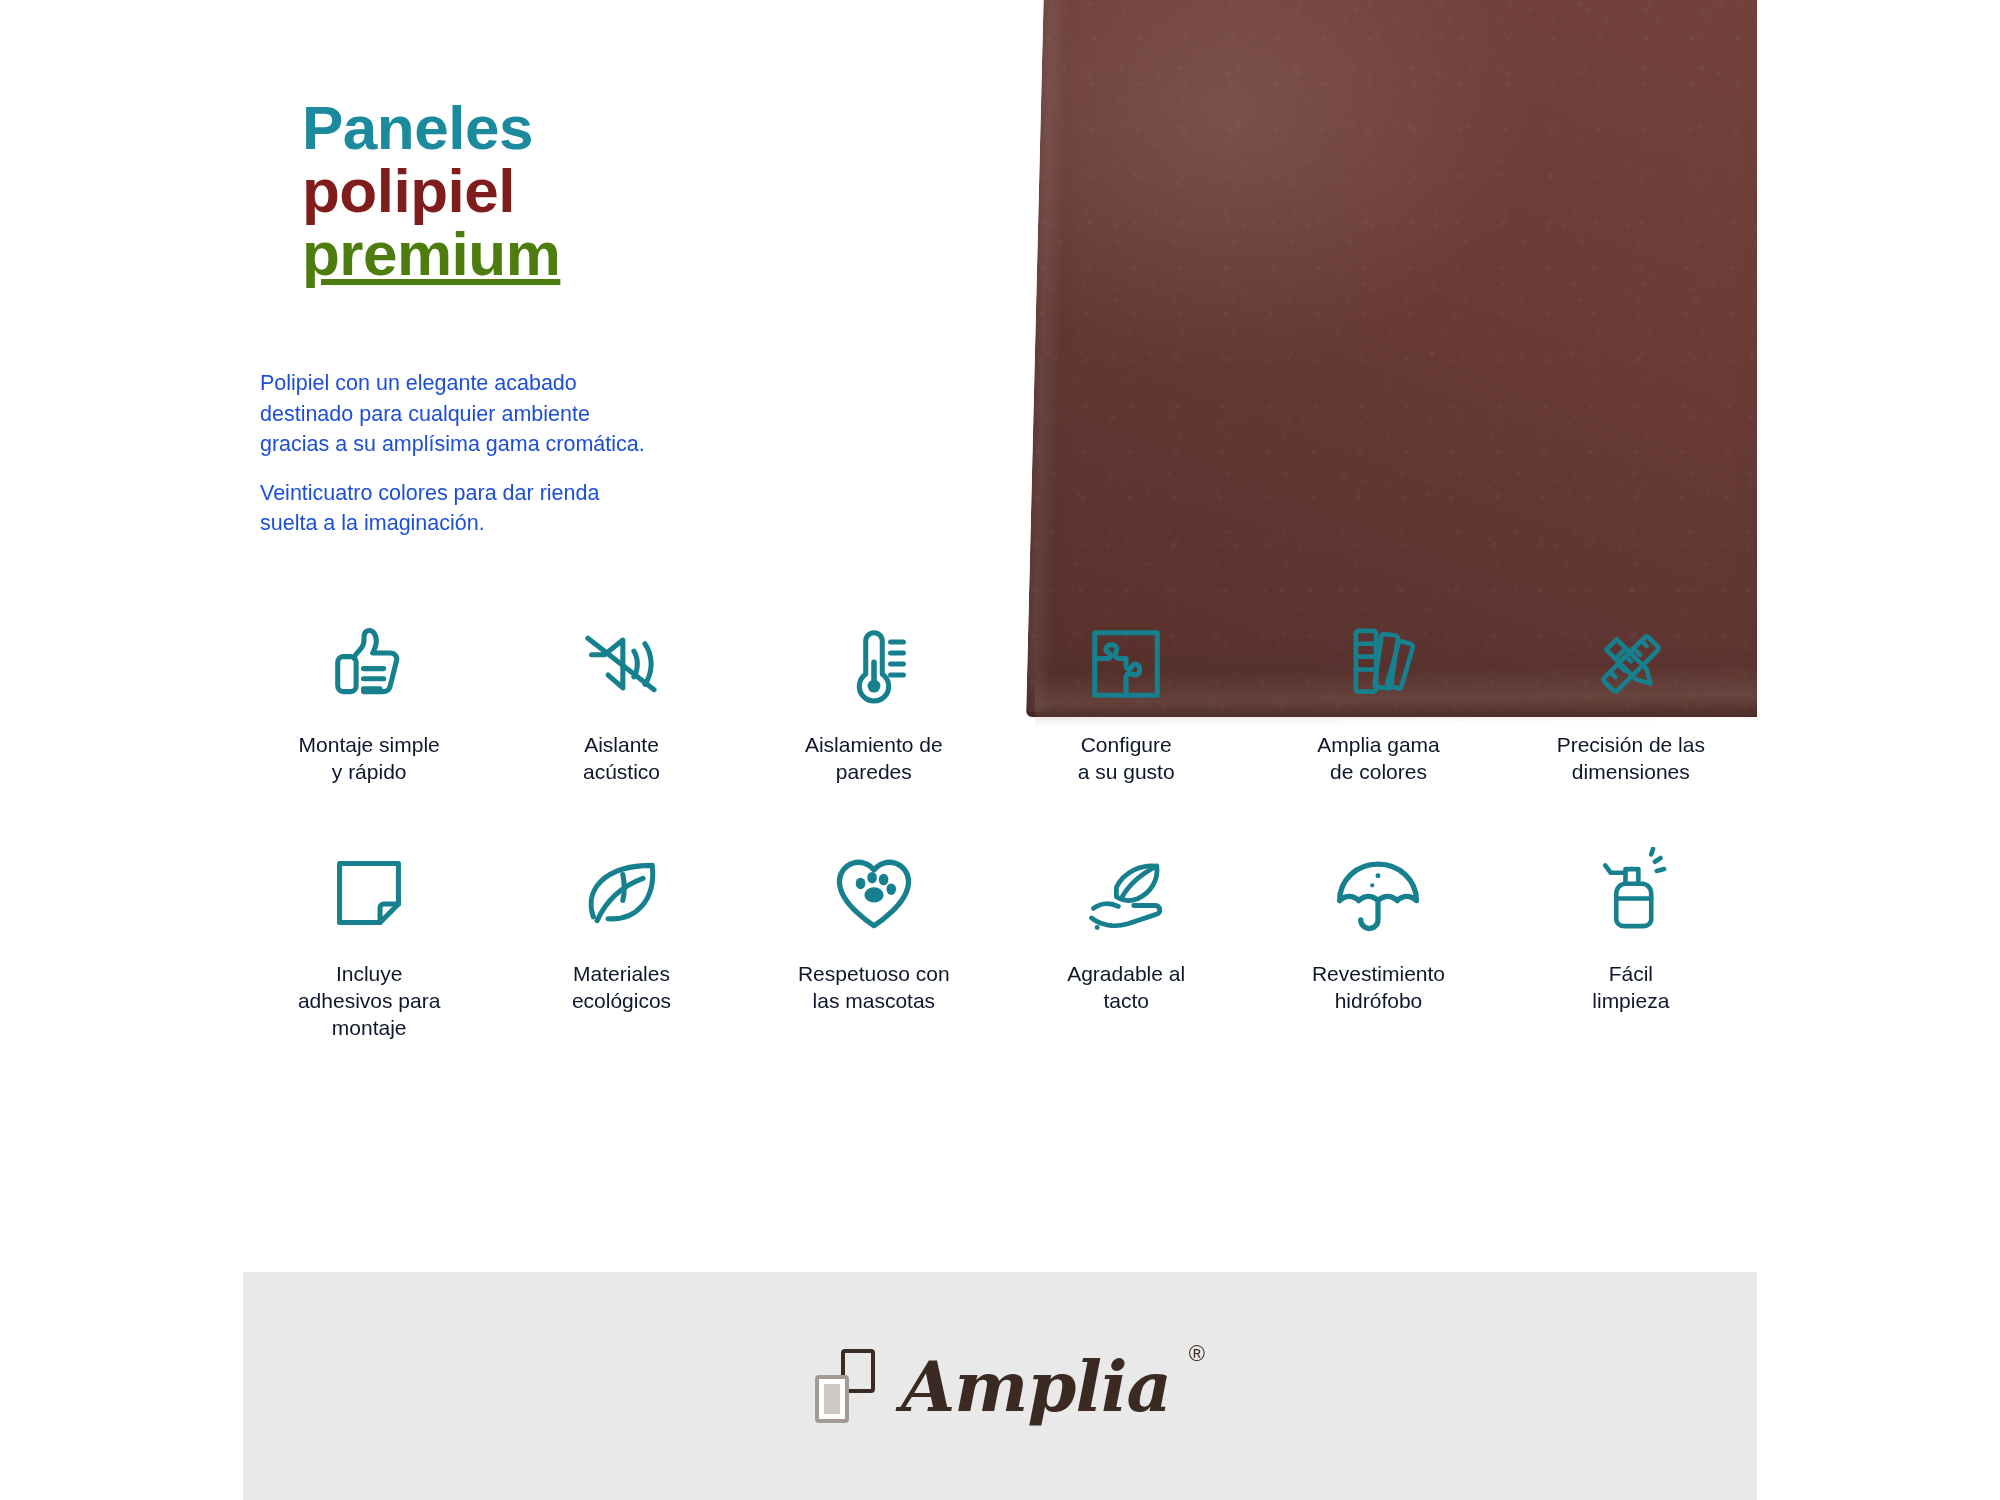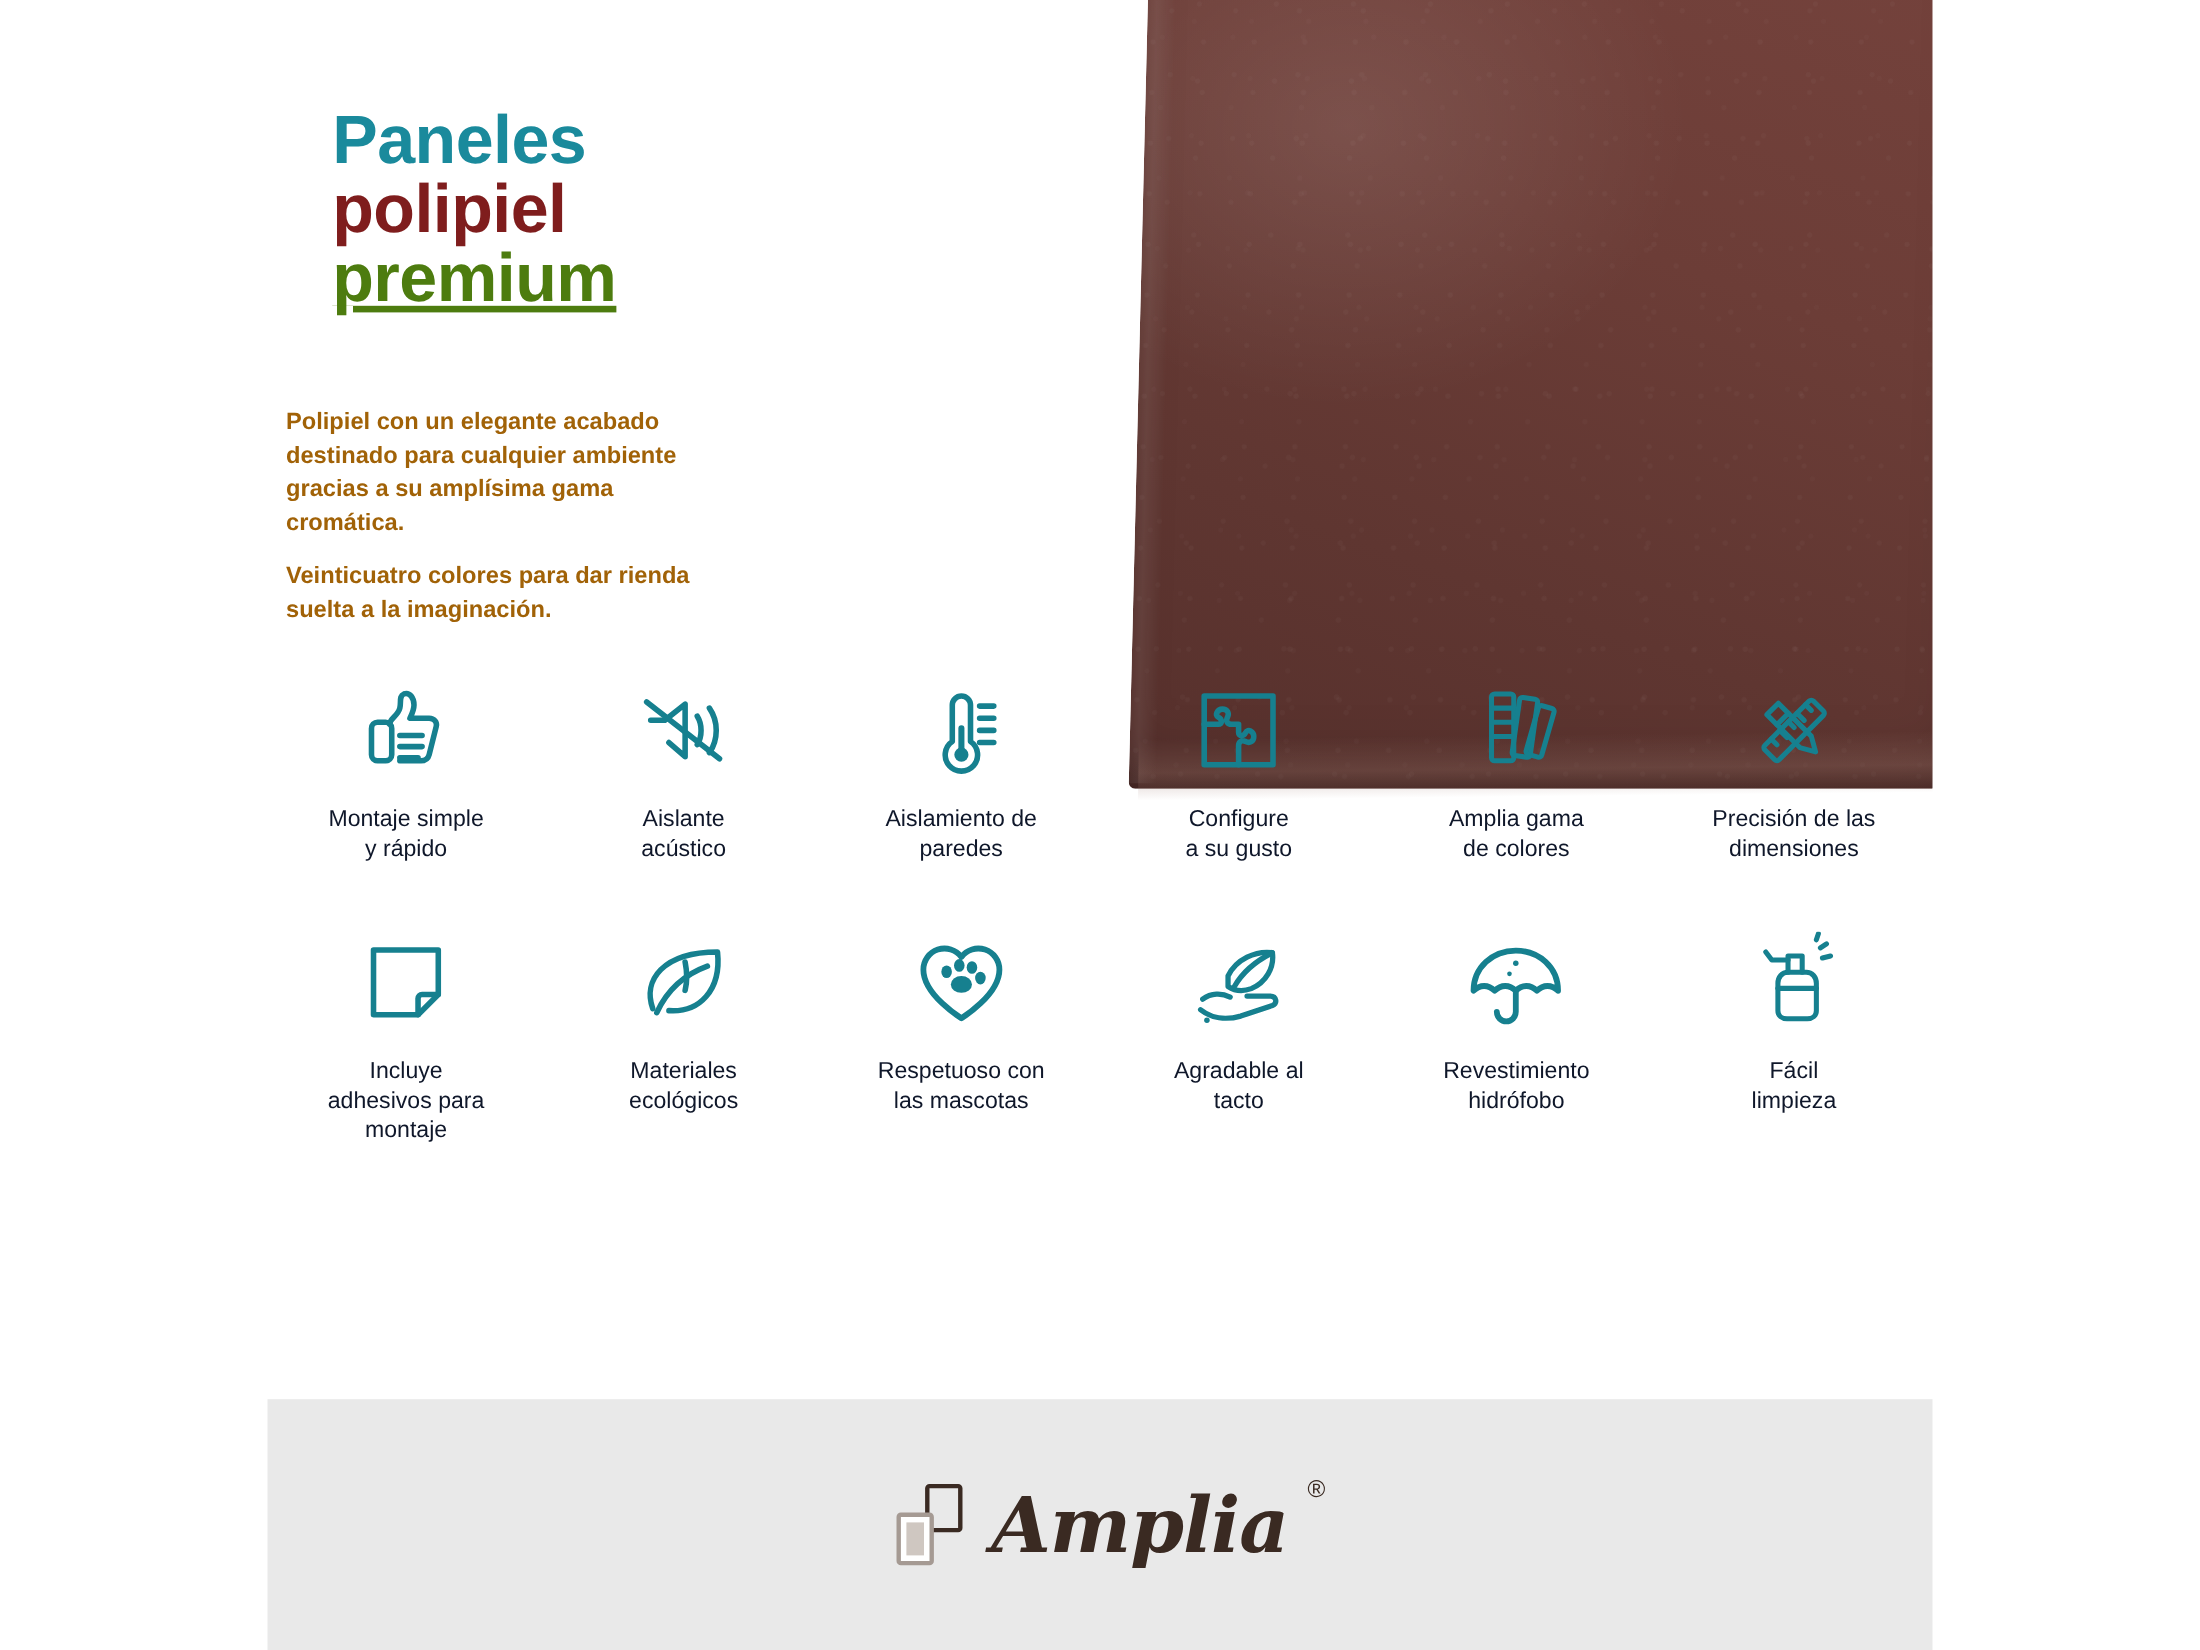--- a/index.html
+++ b/index.html
@@ -113,22 +113,21 @@
   }
   .headline .l1 { color: #1a8a9c; }
   .headline .l2 { color: #7f1d1d; }
   .headline .l3 { color: #4d7c0f; text-decoration: underline; }
 
   .paragraphs {
     position: absolute;
     left: 17px;
     top: 368px;
     width: 400px;
-    color: #a16207;
-    font-weight: bold;
+    color: #1d4ed8;
   }
   .paragraphs p {
     margin: 0 0 18px 0;
     font-size: 21.5px;
     line-height: 1.42;
   }
 
   
   .features {
     position: absolute;

